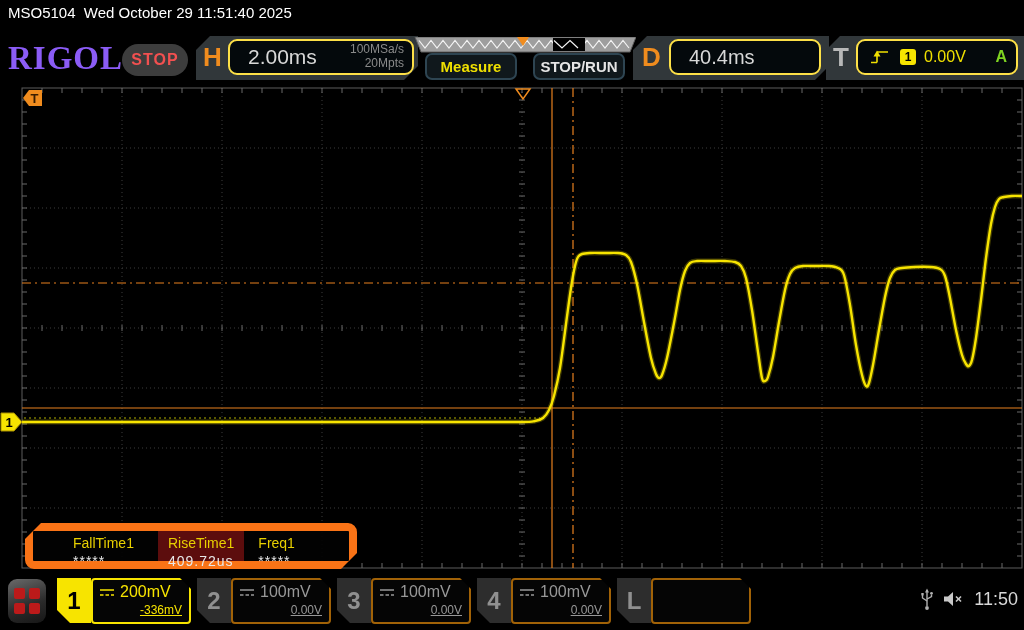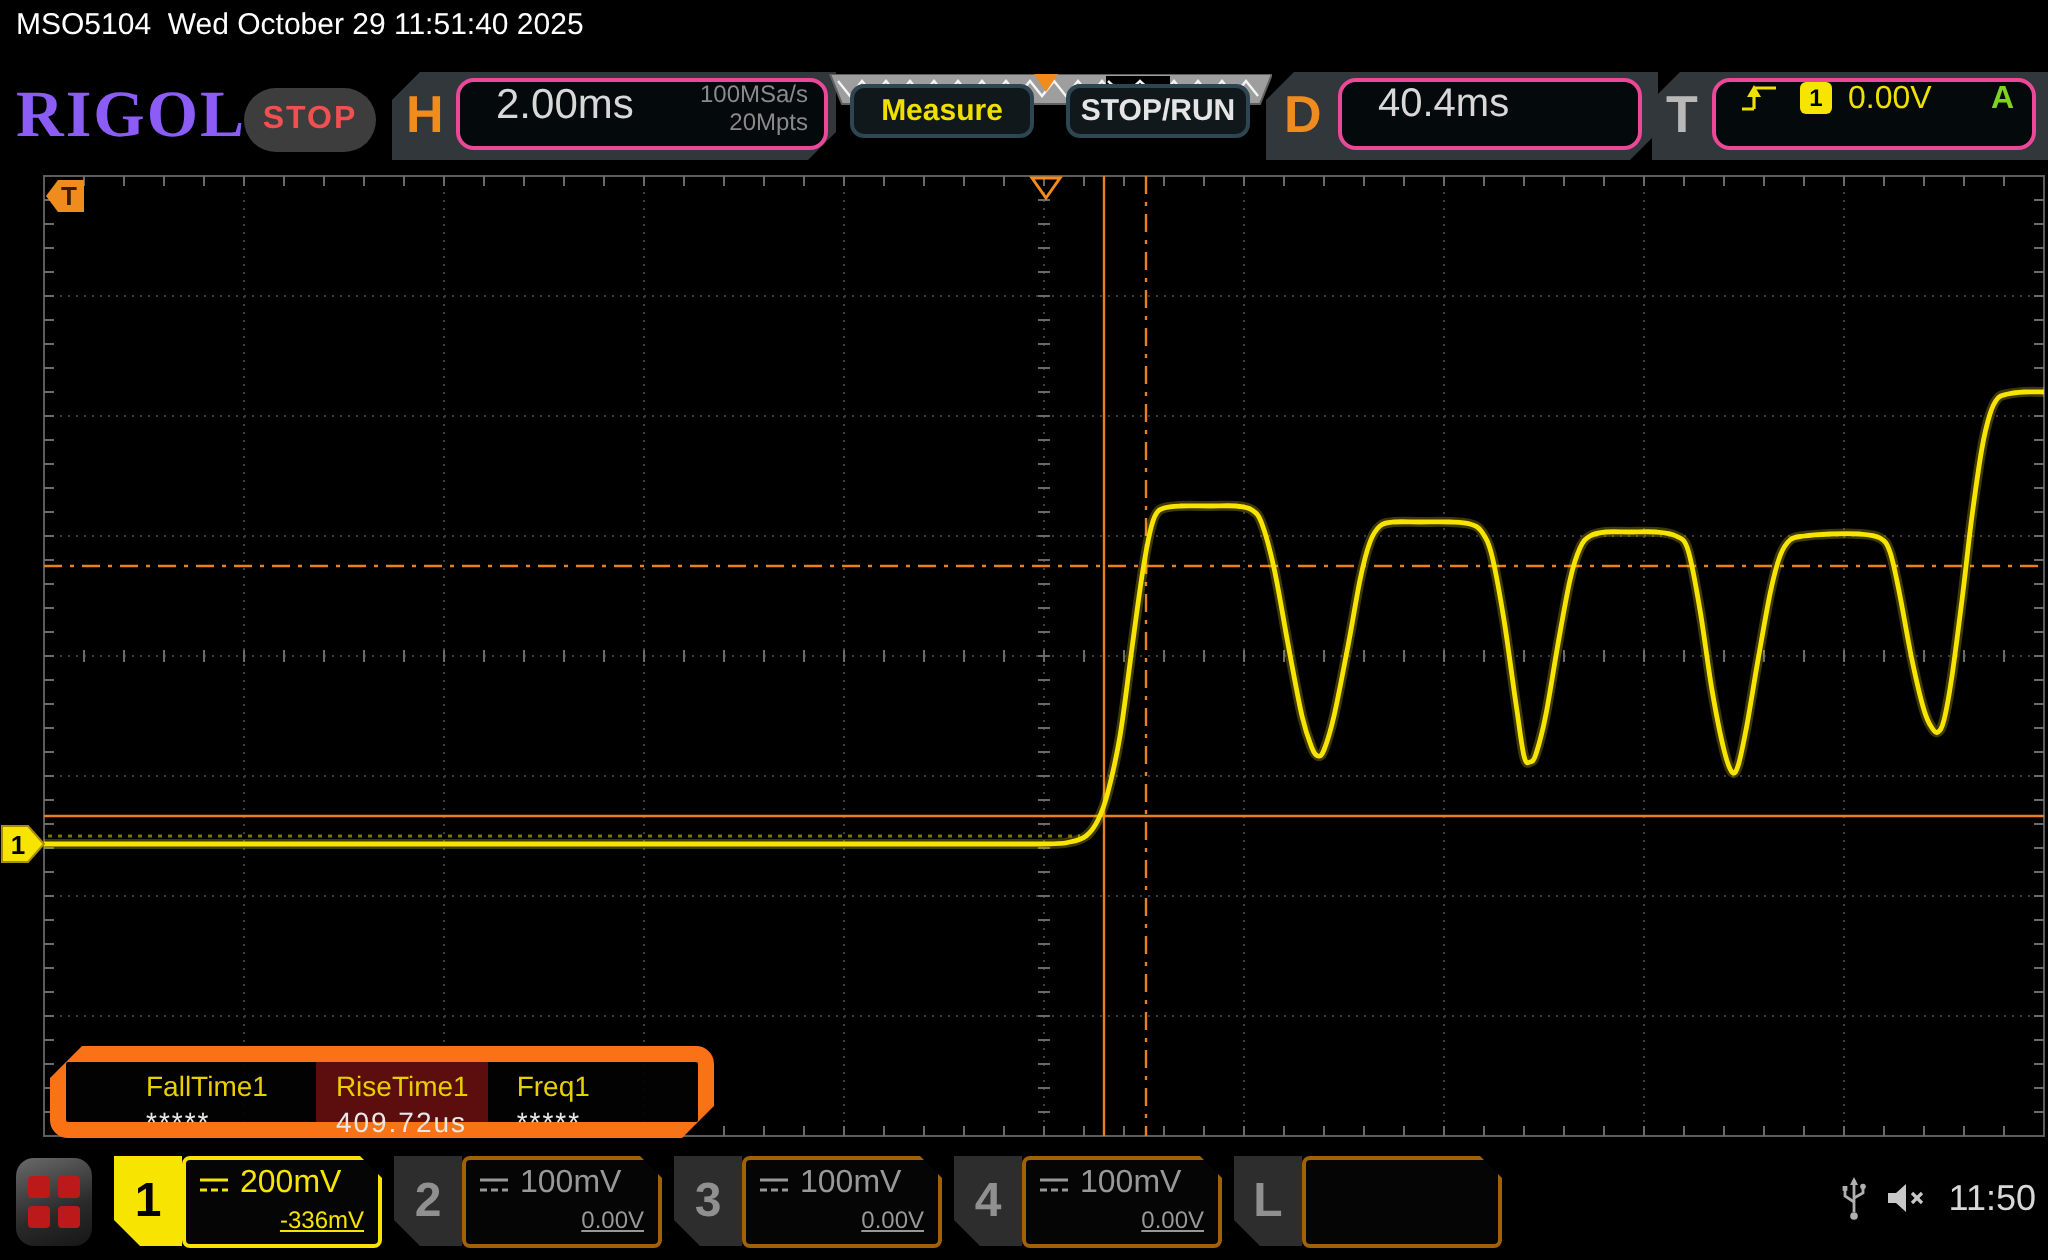--- a/index.html
+++ b/index.html
@@ -14,37 +14,37 @@
   #logo{position:absolute;left:8px;top:12px;font-family:"Liberation Serif",serif;
     font-weight:bold;font-size:33px;letter-spacing:1px;color:#8b5cf6;}
   #runstate{position:absolute;left:122px;top:16px;width:66px;height:32px;border-radius:16px;
     background:#3d3d3d;color:#f25050;font-weight:bold;font-size:16px;letter-spacing:1px;
     display:flex;align-items:center;justify-content:center;}
   .tb-group{position:absolute;top:8px;height:44px;background:#31373a;
     clip-path:polygon(14px 0,100% 0,100% calc(100% - 14px),calc(100% - 14px) 100%,0 100%,0 14px);}
   .tb-group.noRightCut{clip-path:polygon(14px 0,100% 0,100% 100%,0 100%,0 14px);}
   .tb-label{position:absolute;top:6px;font-size:26px;font-weight:bold;color:#f08c1e;}
   .tb-label.gray{color:#b8b8b8;}
-  .tb-box{position:absolute;top:3px;height:36px;background:#04090c;border:2px solid #ec4899;
-    border-radius:9px;display:flex;box-sizing:border-box;}
+  .tb-box{position:absolute;top:3px;height:36px;background:#04090c;border:2px solid #fde047;
+    border-radius:9px;display:flex;align-items:center;box-sizing:border-box;}
   #h-group{left:196px;width:222px;}
   #h-group .tb-box{left:32px;width:186px;}
   #h-scale{color:#d8d8d8;font-size:21px;margin-left:18px;}
   #h-stack{margin-left:auto;margin-right:8px;text-align:right;color:#8a8a8a;font-size:12px;line-height:1.15;}
   #d-group{left:633px;width:196px;}
   #d-group .tb-box{left:36px;width:152px;}
   #d-value{color:#d8d8d8;font-size:20px;margin-left:18px;}
   #t-group{left:826px;width:198px;}
   #t-group .tb-box{left:30px;width:162px;gap:8px;}
   #t-badge{width:16px;height:16px;background:#f7e400;border-radius:3px;color:#000;
     font-size:12px;font-weight:bold;display:flex;align-items:center;justify-content:center;margin-left:2px;}
   #t-level{color:#f0e000;font-size:16px;}
   #t-mode{color:#7ed321;font-size:16px;font-weight:bold;margin-left:auto;margin-right:9px;}
   #edge-icon{margin-left:12px;}
-  .tb-btn{position:absolute;top:14px;width:92px;height:27px;background:#10181c;border:2px solid #2e4552;
+  .tb-btn{position:absolute;top:25px;width:92px;height:27px;background:#10181c;border:2px solid #2e4552;
     border-radius:7px;display:flex;align-items:center;justify-content:center;
     font-size:15px;font-weight:bold;box-sizing:border-box;}
   #btn-measure{left:425px;color:#f0e000;}
   #btn-stoprun{left:533px;color:#e5e5e5;}
   #overview{position:absolute;left:413px;top:9px;}
 
   
   #scope{position:absolute;left:0;top:0;z-index:1;}
 
   

